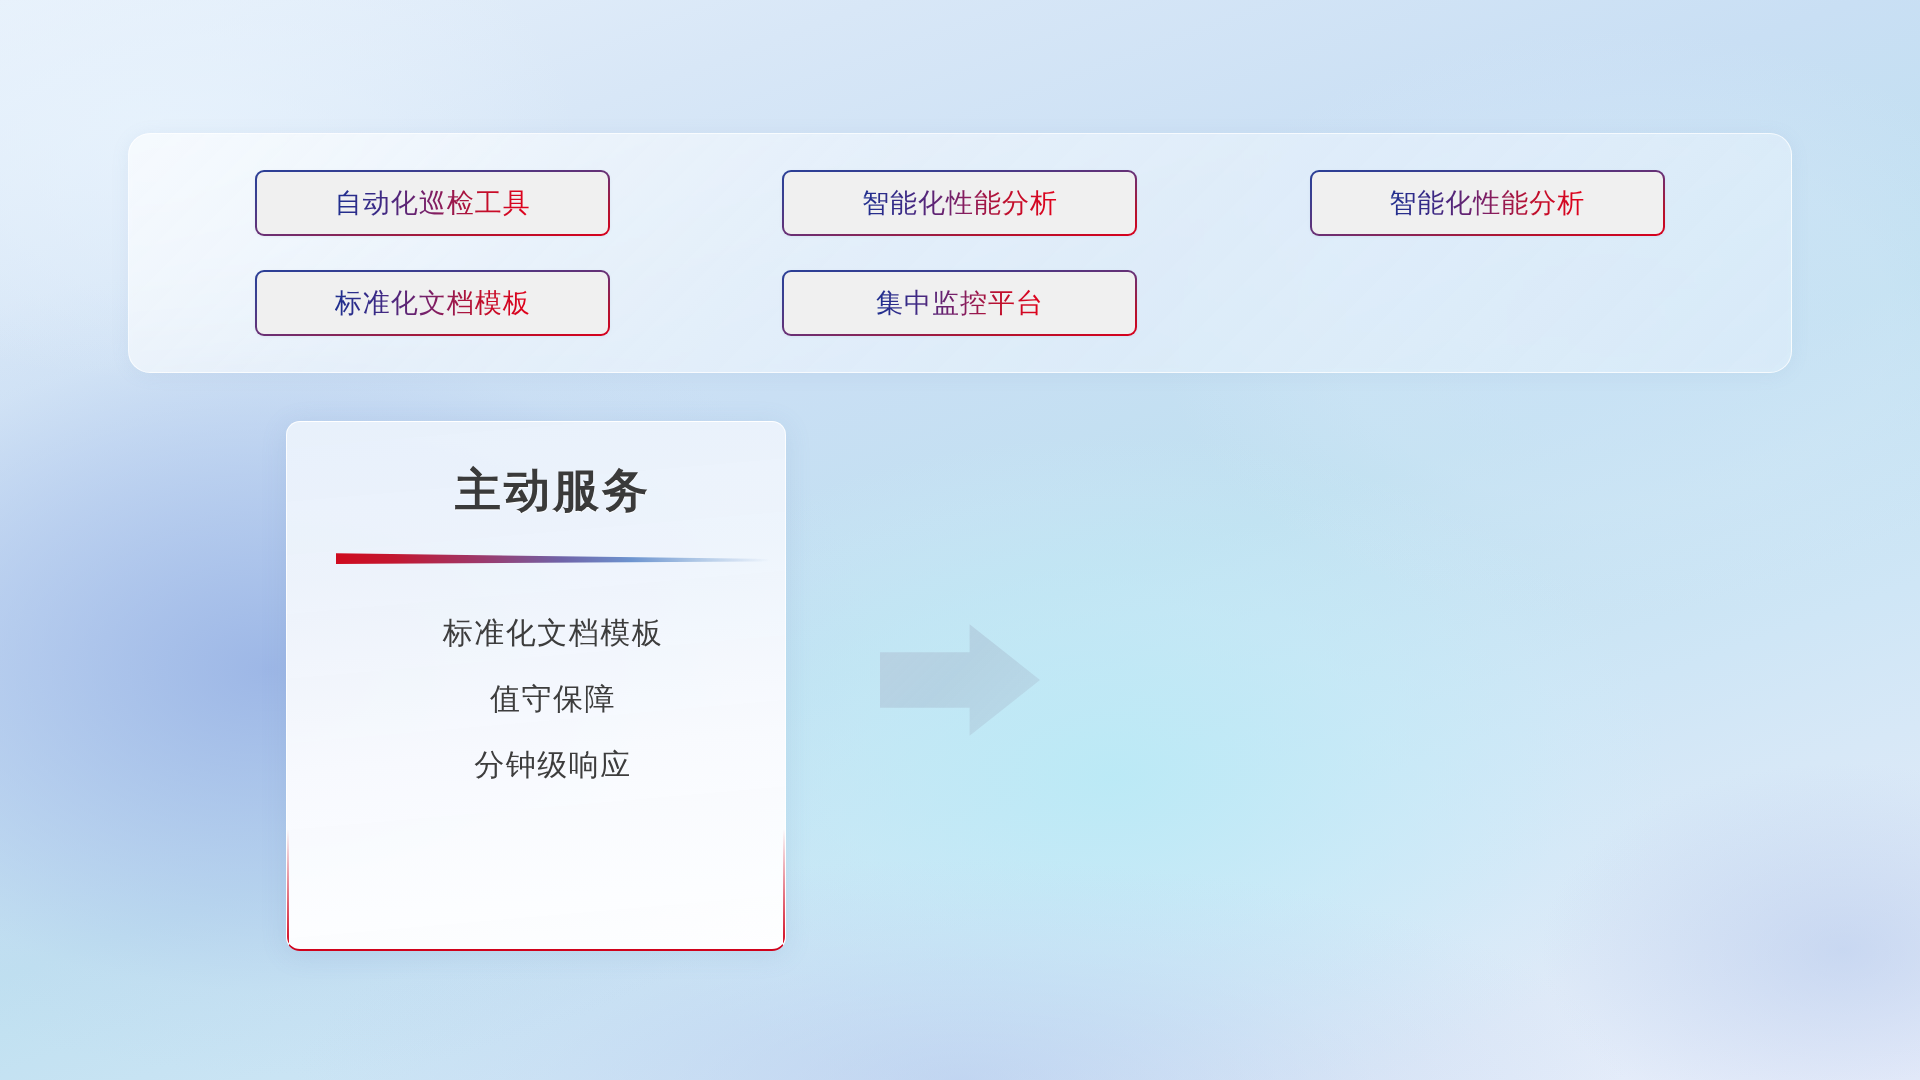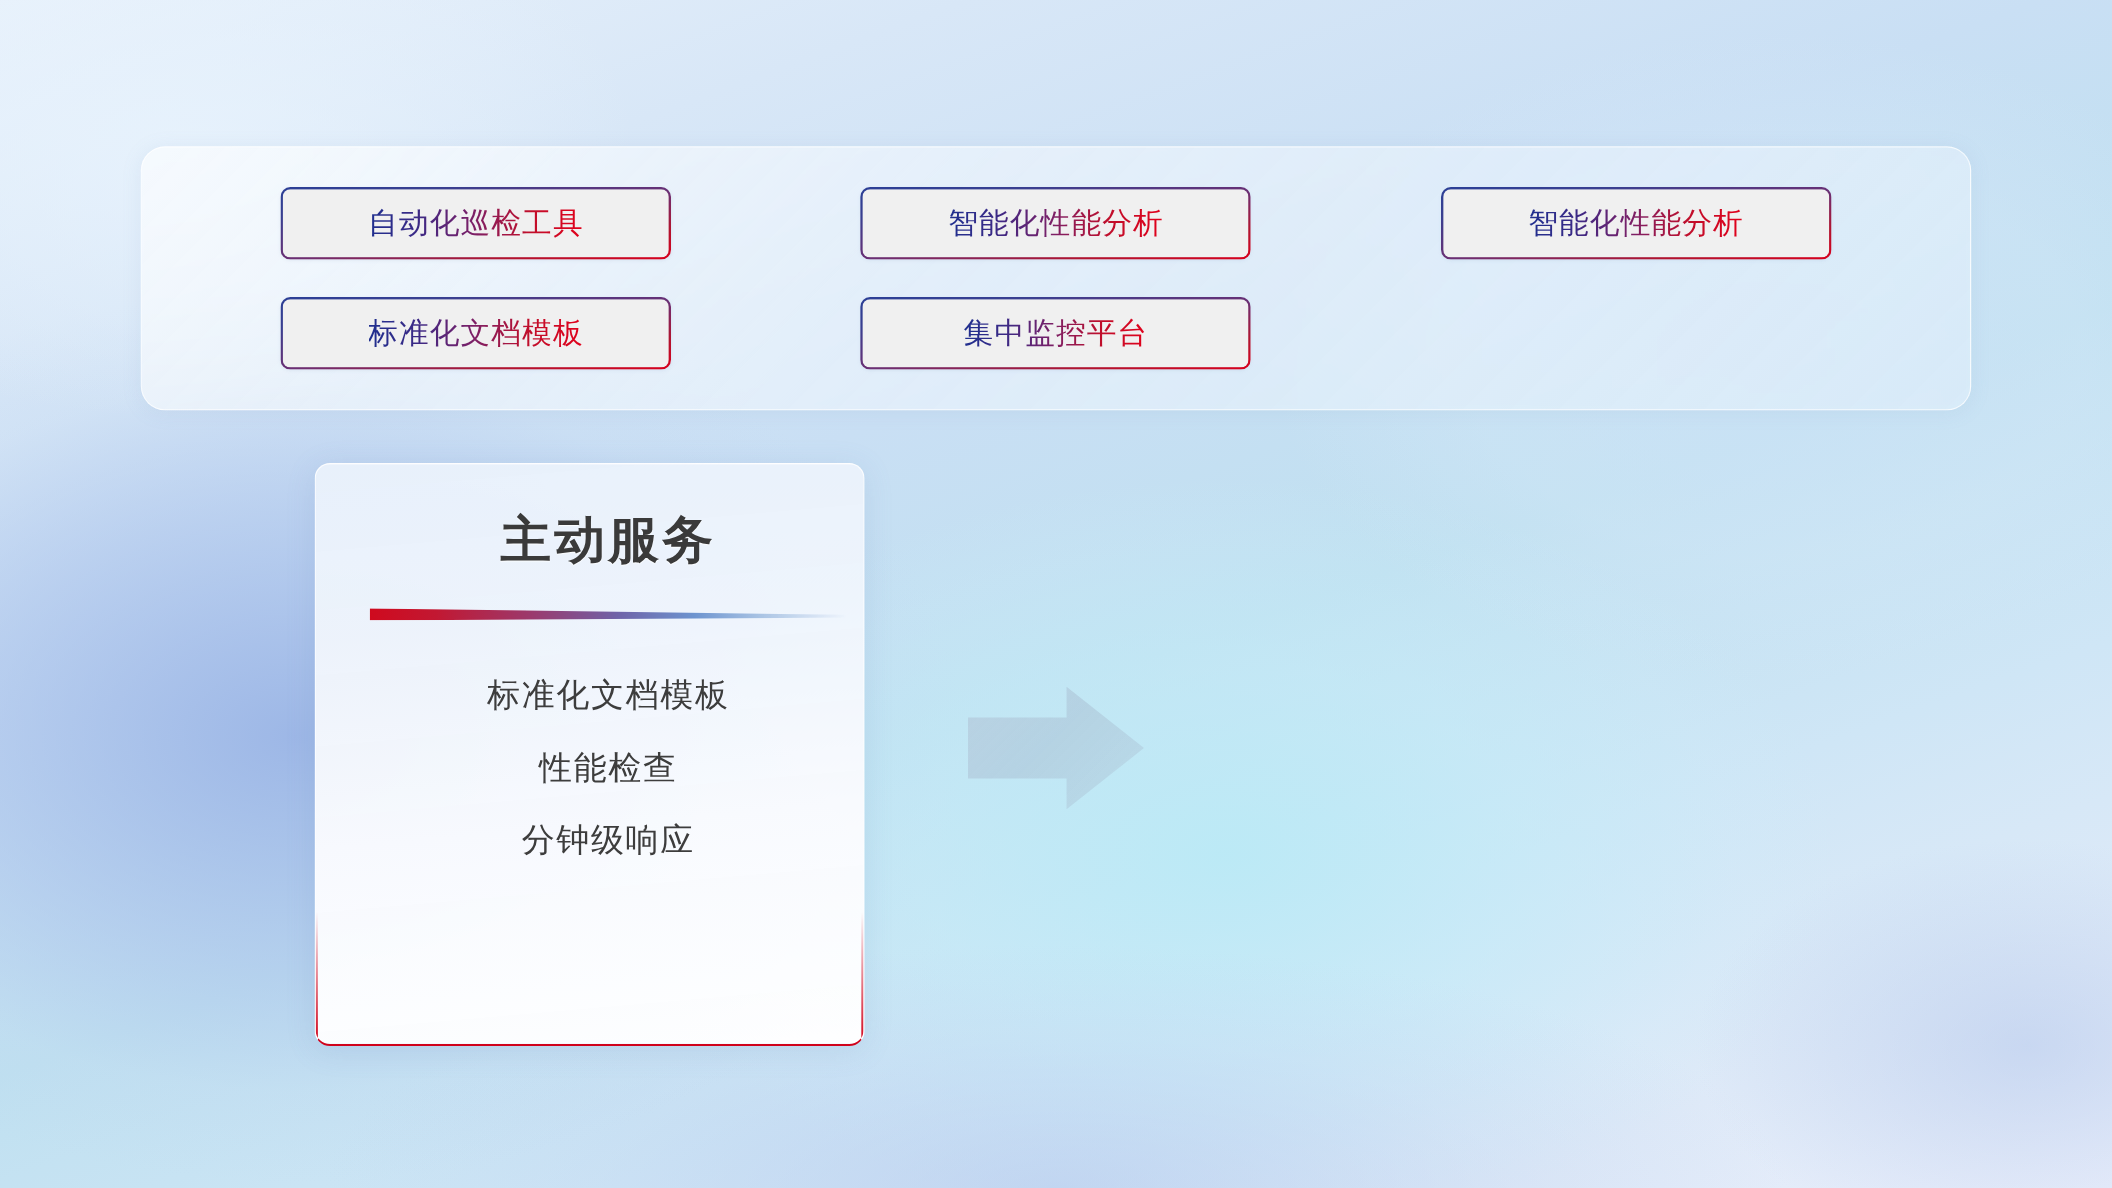--- a/index.html
+++ b/index.html
@@ -254,21 +254,21 @@
     </div>
   </section>
 
   <section class="card" id="card-active">
     <h2 class="card-title">主动服务</h2>
     <div class="card-divider">
       <div class="wedge"></div>
     </div>
     <ul class="card-list">
       <li>标准化文档模板</li>
-      <li>性能检查</li>
+      <li>值守保障</li>
       <li>分钟级响应</li>
     </ul>
   </section>
 
   <div id="flow-arrow"></div>
 
 
 </div>
 
 </body></html>

